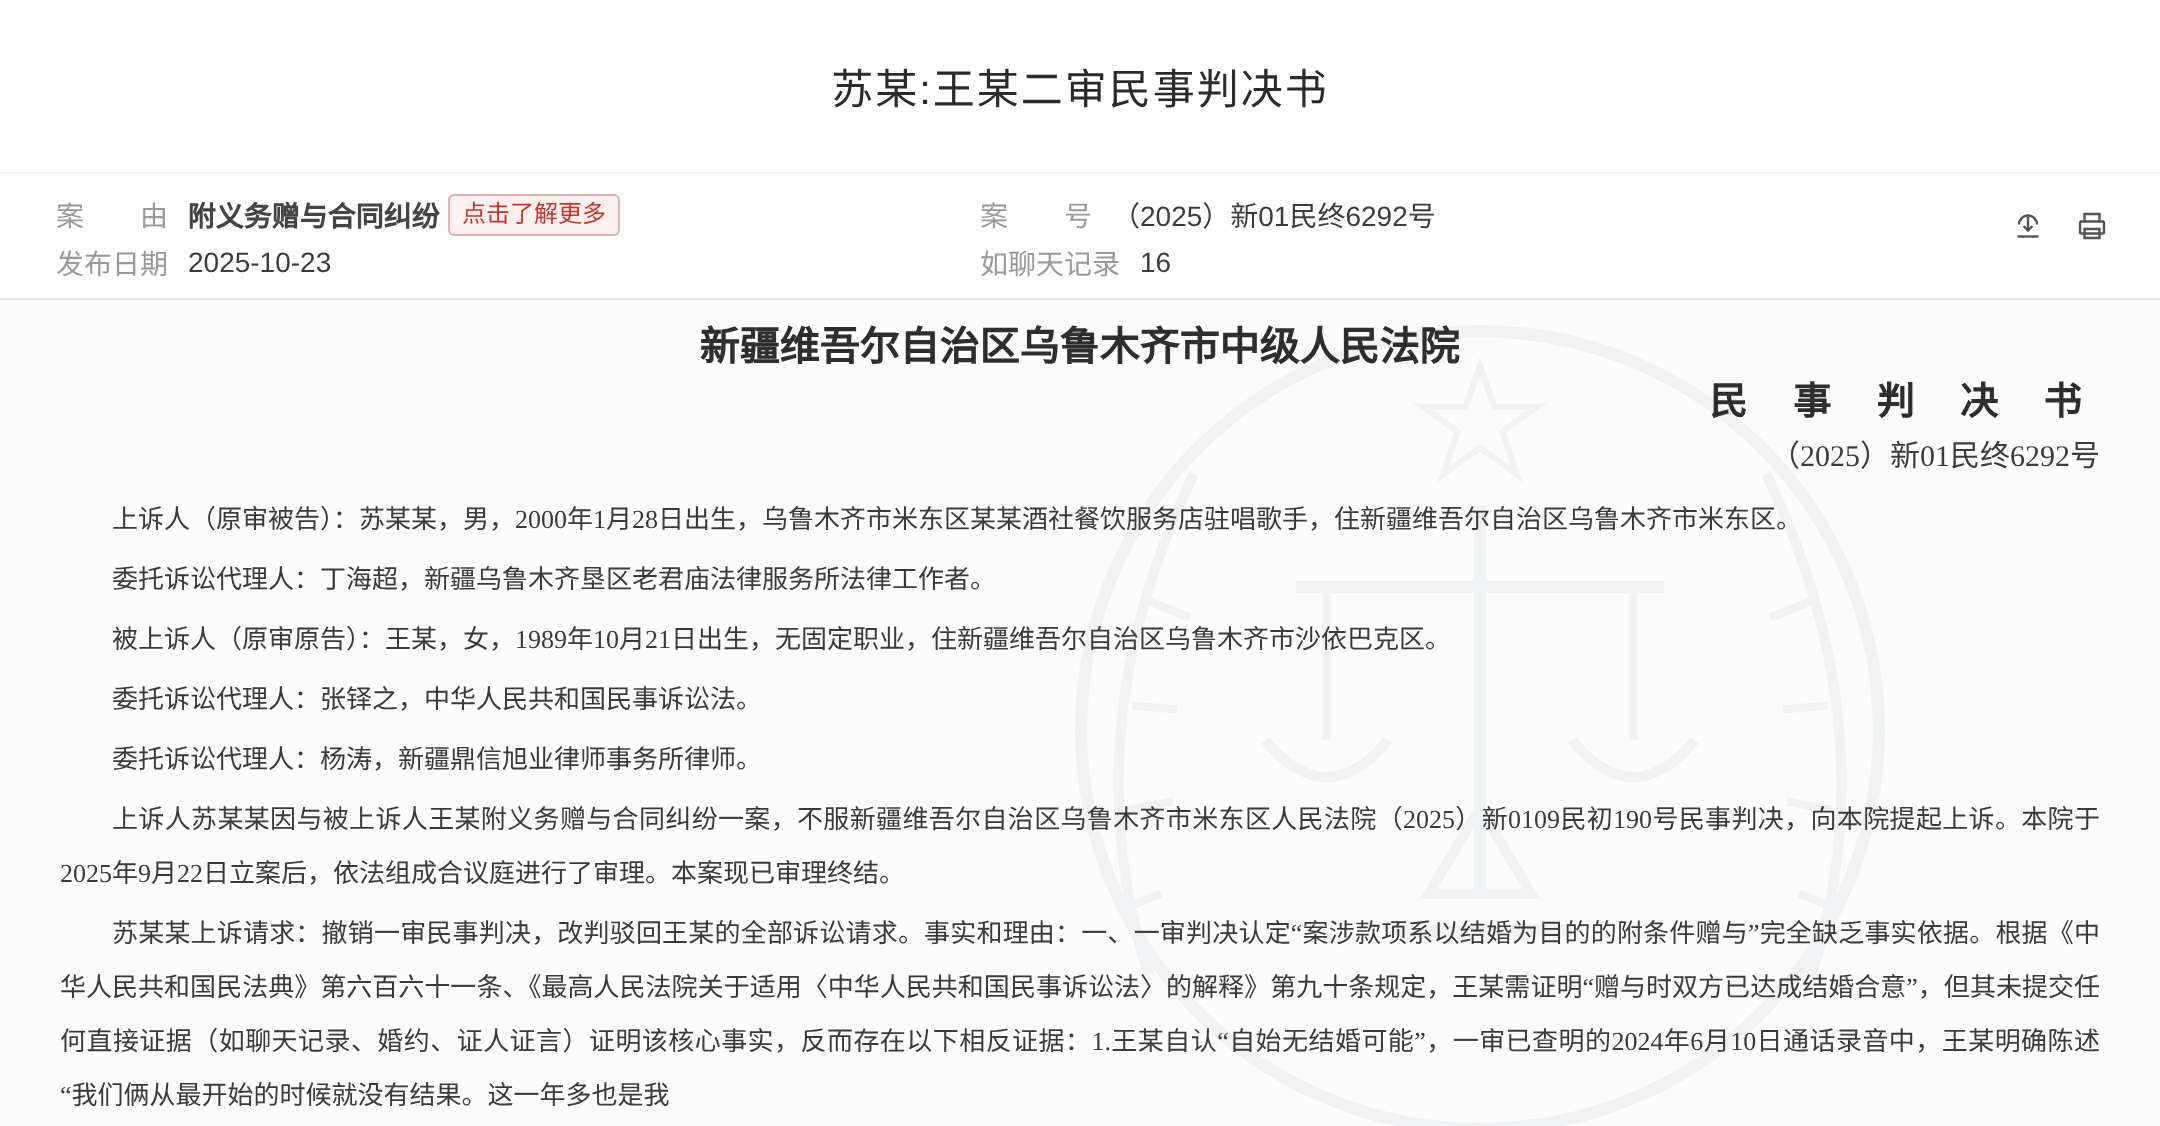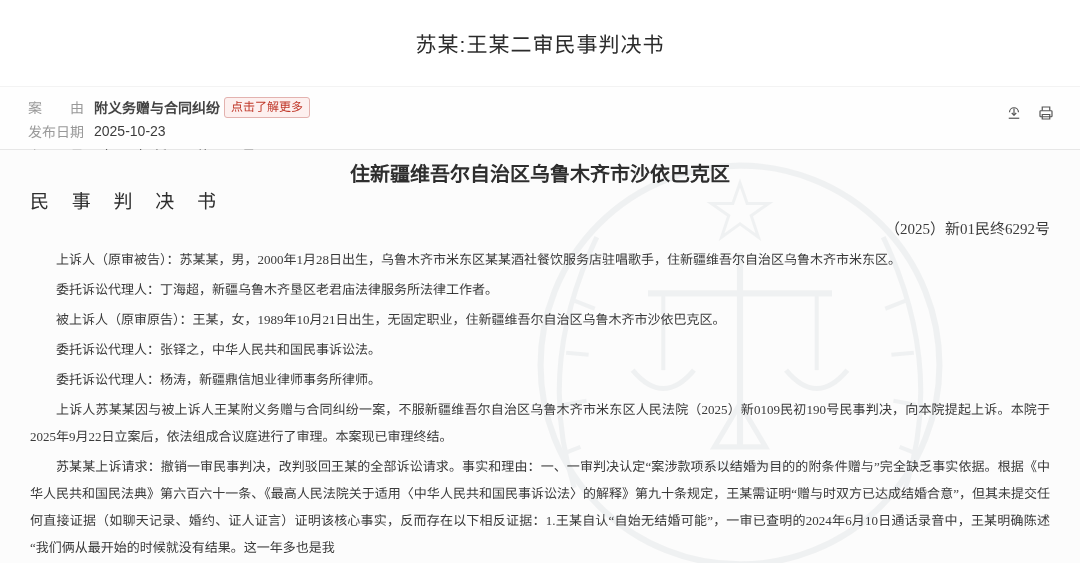--- a/index.html
+++ b/index.html
@@ -29,21 +29,21 @@
   
   .meta-band {
     position: relative;
     height: 64px;
     padding: 8px 28px 6px 28px;
     border-top: 1px solid #f3f3f3;
     border-bottom: 1px solid #e7e7e7;
     background: #fefefe;
     font-size: 14px;
   }
-  .meta-cols { display: flex; height: 100%; flex-direction: column; }
+  .meta-cols { display: flex; height: 100%; }
   .meta-col-left { width: 462px; display: flex; flex-direction: column; justify-content: space-between; }
   .meta-col-right { flex: 1; display: flex; flex-direction: column; justify-content: center; }
   .meta-row { display: flex; align-items: center; height: 24px; white-space: nowrap; }
   .meta-label { color: #999; margin-right: 10px; }
   .meta-value { color: #3c3c3c; }
   .meta-value.strong { font-weight: 600; color: #444; }
   .more-badge {
     display: inline-block;
     margin-left: 4px;
     padding: 1px 6px 2px 6px;
@@ -93,23 +93,23 @@
 
   .court-name {
     text-align: center;
     font-size: 20px;
     font-weight: bold;
     color: #2e2e2e;
     height: 28px;
     line-height: 28px;
   }
   .doc-type {
-    text-align: left;
+    text-align: right;
     font-size: 19px;
-    font-weight: normal;
+    font-weight: bold;
     color: #2e2e2e;
     letter-spacing: 9px;
     height: 28px;
     line-height: 28px;
   }
   .doc-case-number {
     text-align: right;
     font-size: 15px;
     color: #3c3c3c;
     height: 26px;
@@ -190,21 +190,21 @@
       <path d="M215 300 h50 l-25 -42 z" stroke-width="5"></path>
       <line x1="195" y1="318" x2="285" y2="318" stroke-width="6"></line>
       <path d="M78 340 Q40 220 100 95" stroke-width="5"></path>
       <path d="M402 340 Q440 220 380 95" stroke-width="5"></path>
       <path d="M84 300 l-20 8 M90 255 l-22 4 M92 210 l-22 -2 M98 165 l-20 -8" stroke-width="4"></path>
       <path d="M396 300 l20 8 M390 255 l22 4 M388 210 l22 -2 M382 165 l20 -8" stroke-width="4"></path>
     </svg>
   </div>
 
   <div class="doc-content">
-    <div class="court-name">住新疆维吾尔自治区乌鲁木齐市沙依巴克区</div>
+    <div class="court-name">新疆维吾尔自治区乌鲁木齐市中级人民法院</div>
     <div class="doc-type">民 事 判 决 书</div>
     <div class="doc-case-number">（2025）新01民终6292号</div>
     <div class="doc-paragraphs">
       <p>上诉人（原审被告）：苏某某，男，2000年1月28日出生，乌鲁木齐市米东区某某酒社餐饮服务店驻唱歌手，住新疆维吾尔自治区乌鲁木齐市米东区。</p>
       <p>委托诉讼代理人：丁海超，新疆乌鲁木齐垦区老君庙法律服务所法律工作者。</p>
       <p>被上诉人（原审原告）：王某，女，1989年10月21日出生，无固定职业，住新疆维吾尔自治区乌鲁木齐市沙依巴克区。</p>
       <p>委托诉讼代理人：张铎之，中华人民共和国民事诉讼法。</p>
       <p>委托诉讼代理人：杨涛，新疆鼎信旭业律师事务所律师。</p>
       <p>上诉人苏某某因与被上诉人王某附义务赠与合同纠纷一案，不服新疆维吾尔自治区乌鲁木齐市米东区人民法院（2025）新0109民初190号民事判决，向本院提起上诉。本院于2025年9月22日立案后，依法组成合议庭进行了审理。本案现已审理终结。</p>
       <p>苏某某上诉请求：撤销一审民事判决，改判驳回王某的全部诉讼请求。事实和理由：一、一审判决认定“案涉款项系以结婚为目的的附条件赠与”完全缺乏事实依据。根据《中华人民共和国民法典》第六百六十一条、《最高人民法院关于适用〈中华人民共和国民事诉讼法〉的解释》第九十条规定，王某需证明“赠与时双方已达成结婚合意”，但其未提交任何直接证据（如聊天记录、婚约、证人证言）证明该核心事实，反而存在以下相反证据：1.王某自认“自始无结婚可能”，一审已查明的2024年6月10日通话录音中，王某明确陈述“我们俩从最开始的时候就没有结果。这一年多也是我</p>

